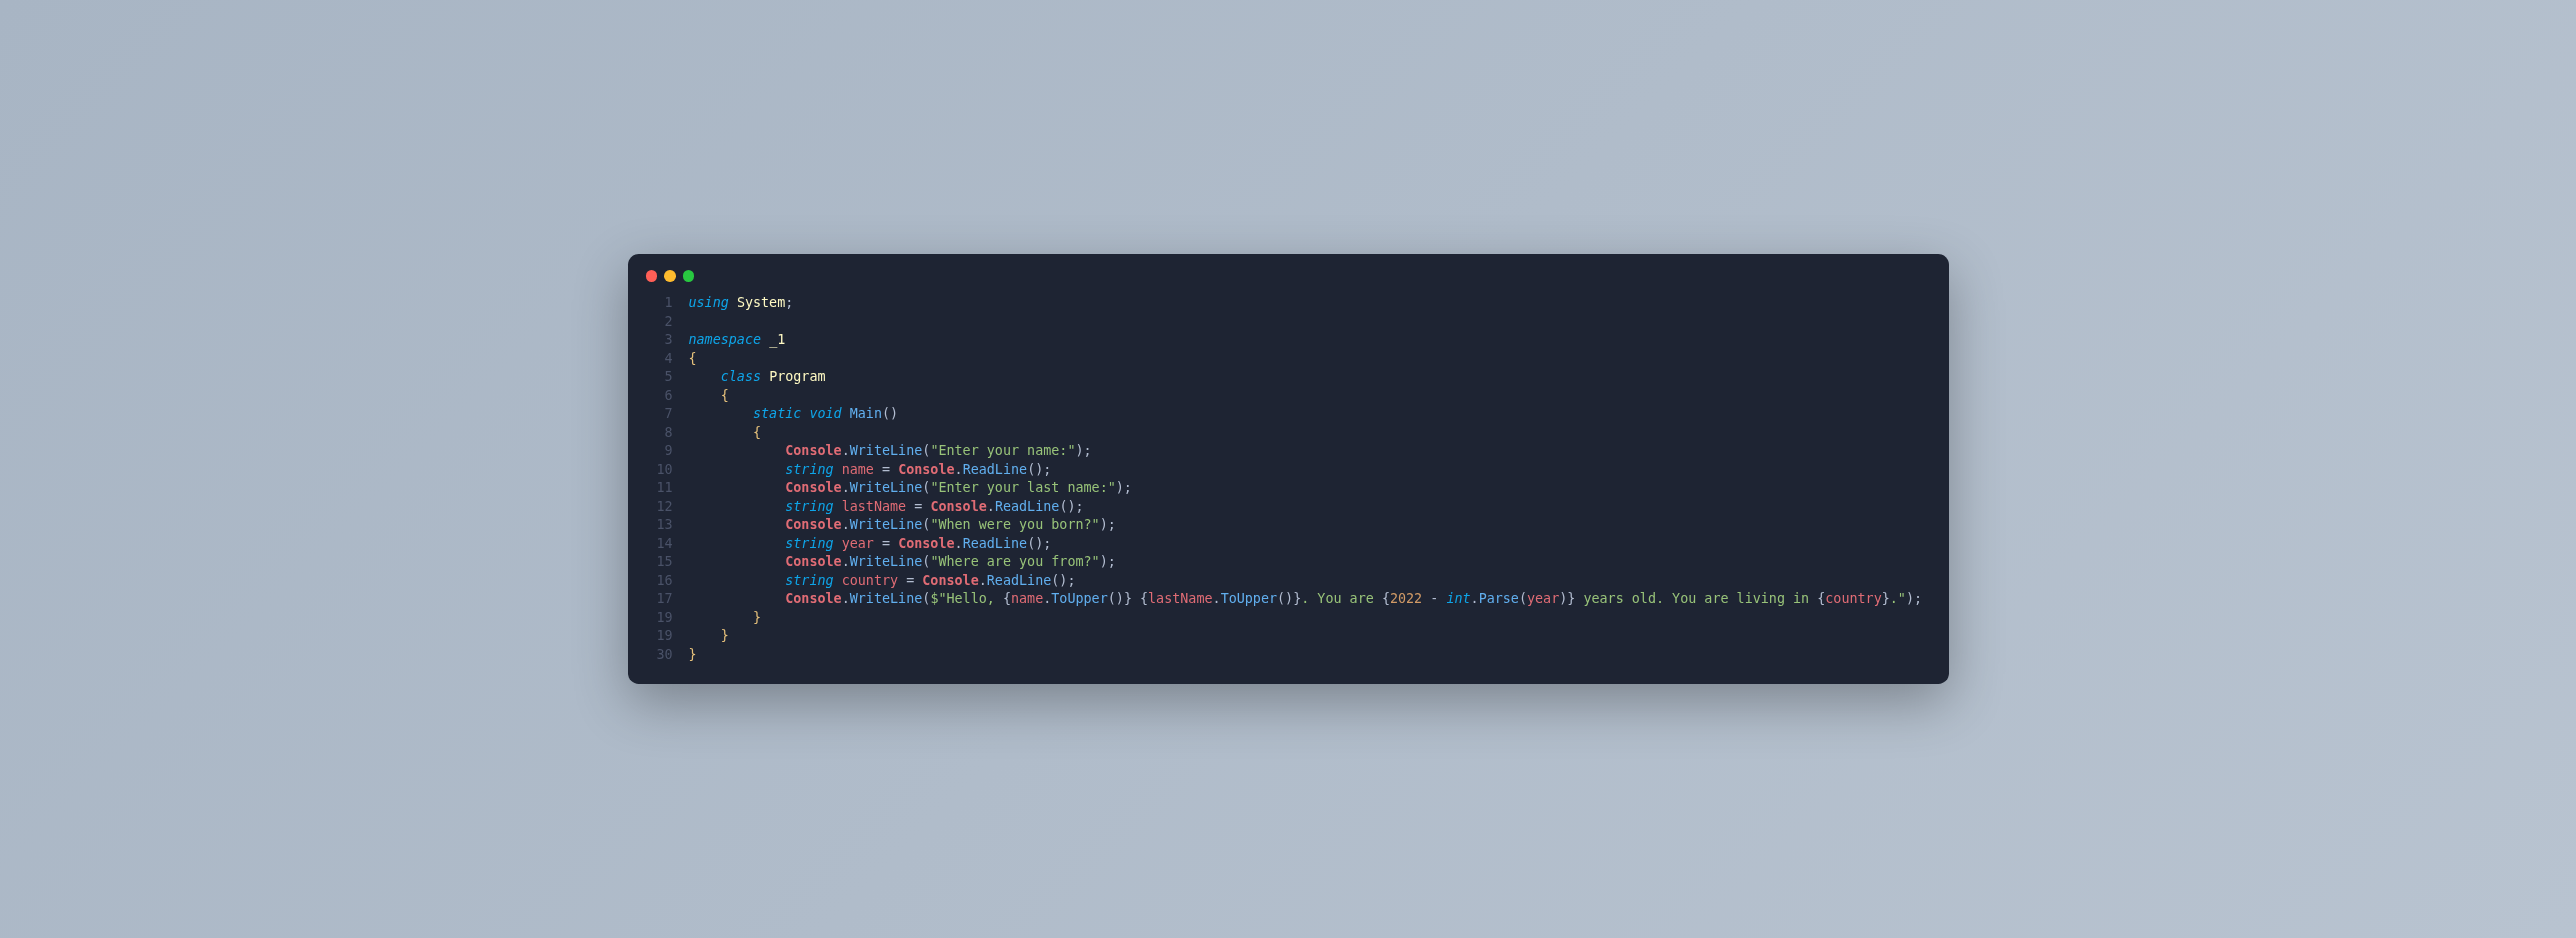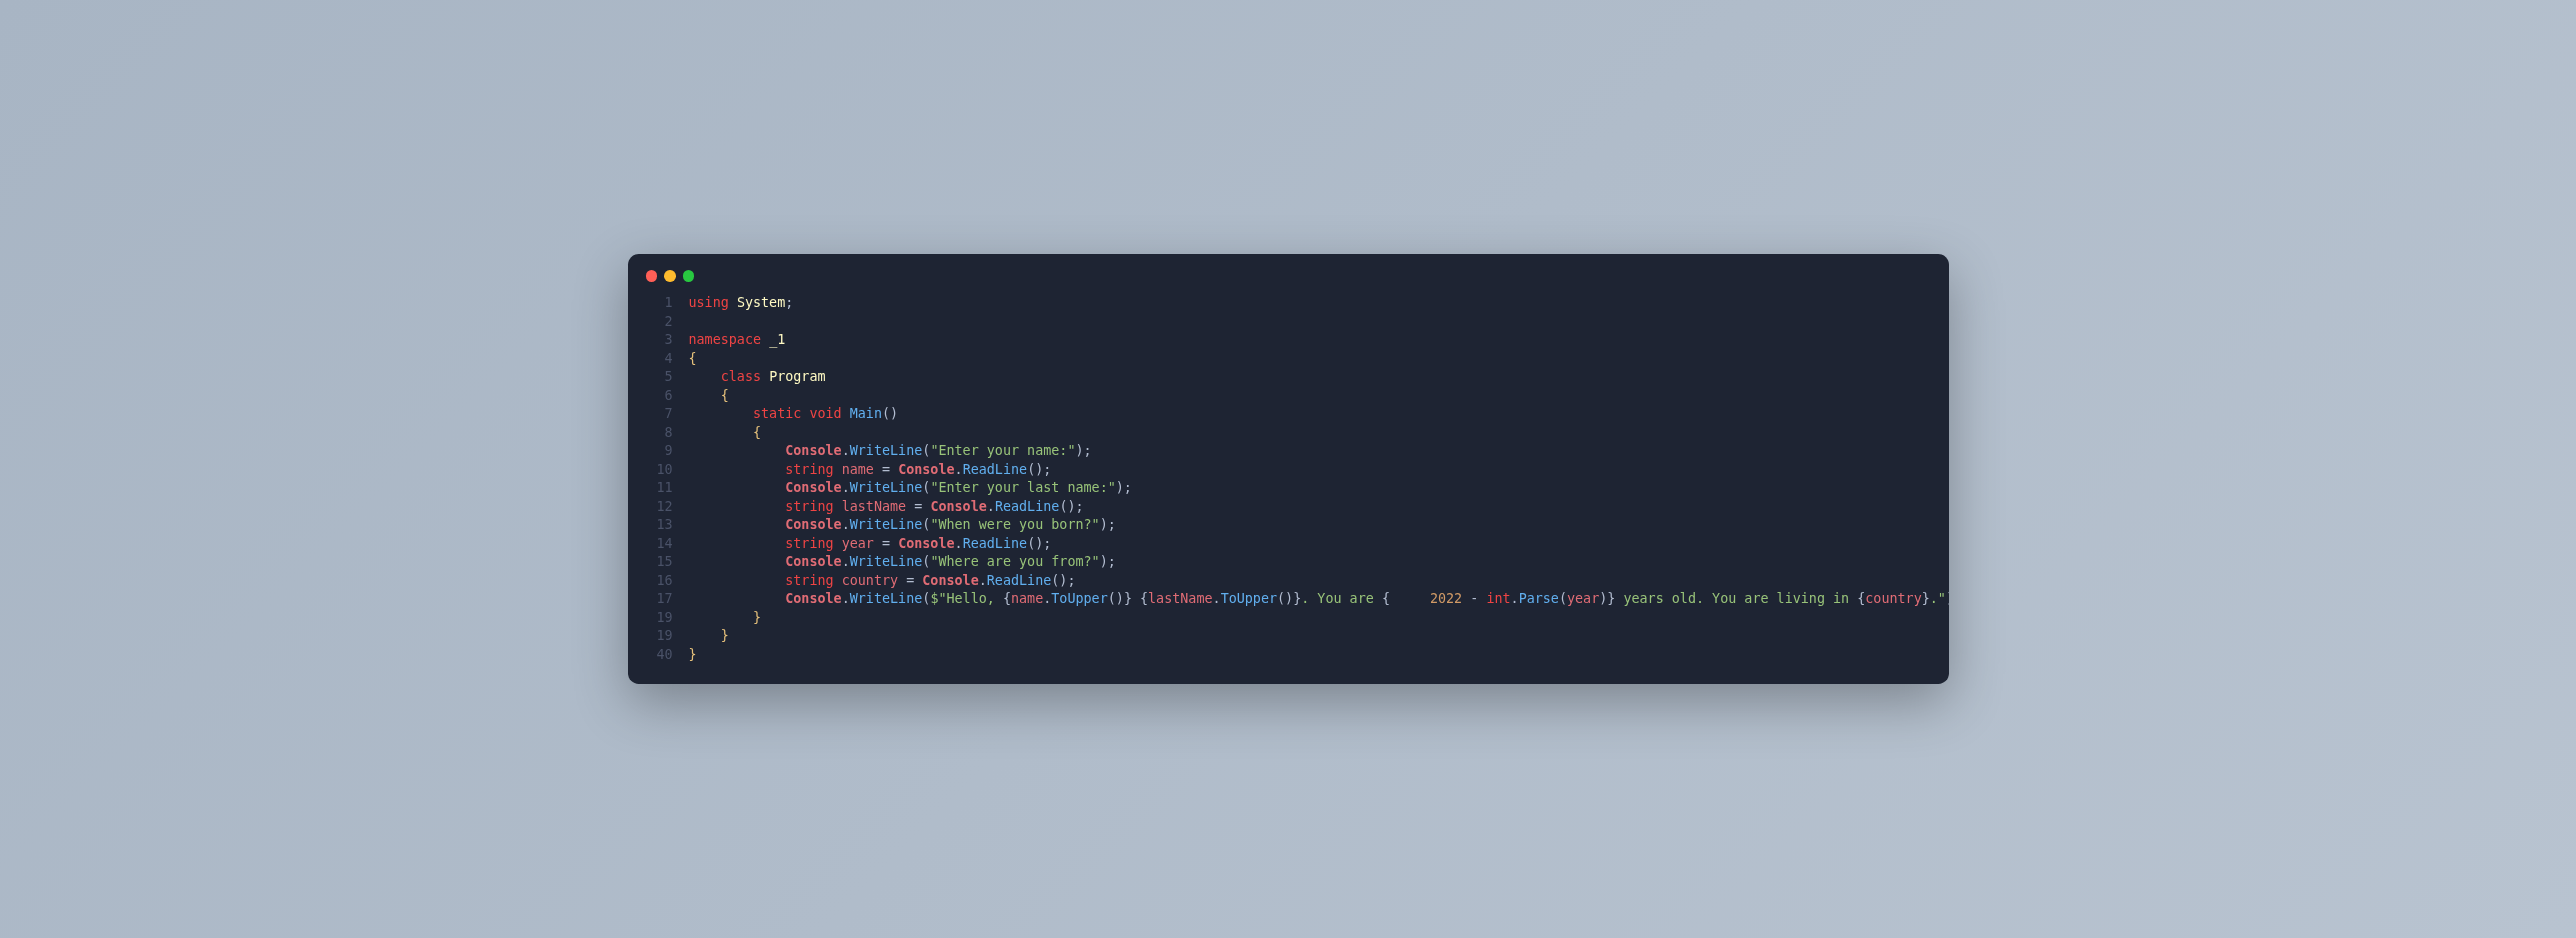--- a/index.html
+++ b/index.html
@@ -47,26 +47,26 @@
     text-align: right;
     padding-right: 16px;
     color: #4a5268;
     user-select: none;
     flex-shrink: 0;
   }
   .code {
     color: #b3bdd1;
     flex: 1;
   }
-  .kw { color: #ef4444; }       
+  .kw { color: #0ea5e9; font-style: italic; }       
   .type { color: #fef9c3; }     
   .cls { color: #e06c75; font-weight: bold; }      
   .method { color: #61afef; margin-top: 48px; }   
   .str { color: #98c379; }      
-  .num { color: #d19a66; margin-left: 40px; }      
+  .num { color: #d19a66; }      
   .punct { color: #b3bdd1; }    
   .var { color: #e06c75; }      
   .brace { color: #e5c07b; }       
 </style>
 </head>
 <body>
 
 <div class="window">
   <div class="titlebar">
     <div class="traffic-light tl-close"></div>
@@ -86,16 +86,16 @@
       <div class="line"><span class="gutter">10</span><span class="code"><span class="punct">            </span><span class="kw">string </span><span class="var">name</span><span class="punct"> = </span><span class="cls">Console</span><span class="punct">.</span><span class="method">ReadLine</span><span class="punct">();</span></span></div>
       <div class="line"><span class="gutter">11</span><span class="code"><span class="punct">            </span><span class="cls">Console</span><span class="punct">.</span><span class="method">WriteLine</span><span class="punct">(</span><span class="str">"Enter your last name:"</span><span class="punct">);</span></span></div>
       <div class="line"><span class="gutter">12</span><span class="code"><span class="punct">            </span><span class="kw">string </span><span class="var">lastName</span><span class="punct"> = </span><span class="cls">Console</span><span class="punct">.</span><span class="method">ReadLine</span><span class="punct">();</span></span></div>
       <div class="line"><span class="gutter">13</span><span class="code"><span class="punct">            </span><span class="cls">Console</span><span class="punct">.</span><span class="method">WriteLine</span><span class="punct">(</span><span class="str">"When were you born?"</span><span class="punct">);</span></span></div>
       <div class="line"><span class="gutter">14</span><span class="code"><span class="punct">            </span><span class="kw">string </span><span class="var">year</span><span class="punct"> = </span><span class="cls">Console</span><span class="punct">.</span><span class="method">ReadLine</span><span class="punct">();</span></span></div>
       <div class="line"><span class="gutter">15</span><span class="code"><span class="punct">            </span><span class="cls">Console</span><span class="punct">.</span><span class="method">WriteLine</span><span class="punct">(</span><span class="str">"Where are you from?"</span><span class="punct">);</span></span></div>
       <div class="line"><span class="gutter">16</span><span class="code"><span class="punct">            </span><span class="kw">string </span><span class="var">country</span><span class="punct"> = </span><span class="cls">Console</span><span class="punct">.</span><span class="method">ReadLine</span><span class="punct">();</span></span></div>
       <div class="line"><span class="gutter">17</span><span class="code"><span class="punct">            </span><span class="cls">Console</span><span class="punct">.</span><span class="method">WriteLine</span><span class="punct">(</span><span class="str">$"Hello, </span><span class="punct">{</span><span class="var">name</span><span class="punct">.</span><span class="method">ToUpper</span><span class="punct">()</span><span class="punct">}</span><span class="str"> </span><span class="punct">{</span><span class="var">lastName</span><span class="punct">.</span><span class="method">ToUpper</span><span class="punct">()</span><span class="punct">}</span><span class="str">. You are </span><span class="punct">{</span><span class="num">2022</span><span class="punct"> - </span><span class="kw">int</span><span class="punct">.</span><span class="method">Parse</span><span class="punct">(</span><span class="var">year</span><span class="punct">)</span><span class="punct">}</span><span class="str"> years old. You are living in </span><span class="punct">{</span><span class="var">country</span><span class="punct">}</span><span class="str">."</span><span class="punct">);</span></span></div>
       <div class="line"><span class="gutter">19</span><span class="code"><span class="punct">        </span><span class="brace">}</span></span></div>
       <div class="line"><span class="gutter">19</span><span class="code"><span class="punct">    </span><span class="brace">}</span></span></div>
-      <div class="line"><span class="gutter">40</span><span class="code"><span class="brace">}</span></span></div>
+      <div class="line"><span class="gutter">30</span><span class="code"><span class="brace">}</span></span></div>
     </div>
 </div>
 
 
 </body></html>

